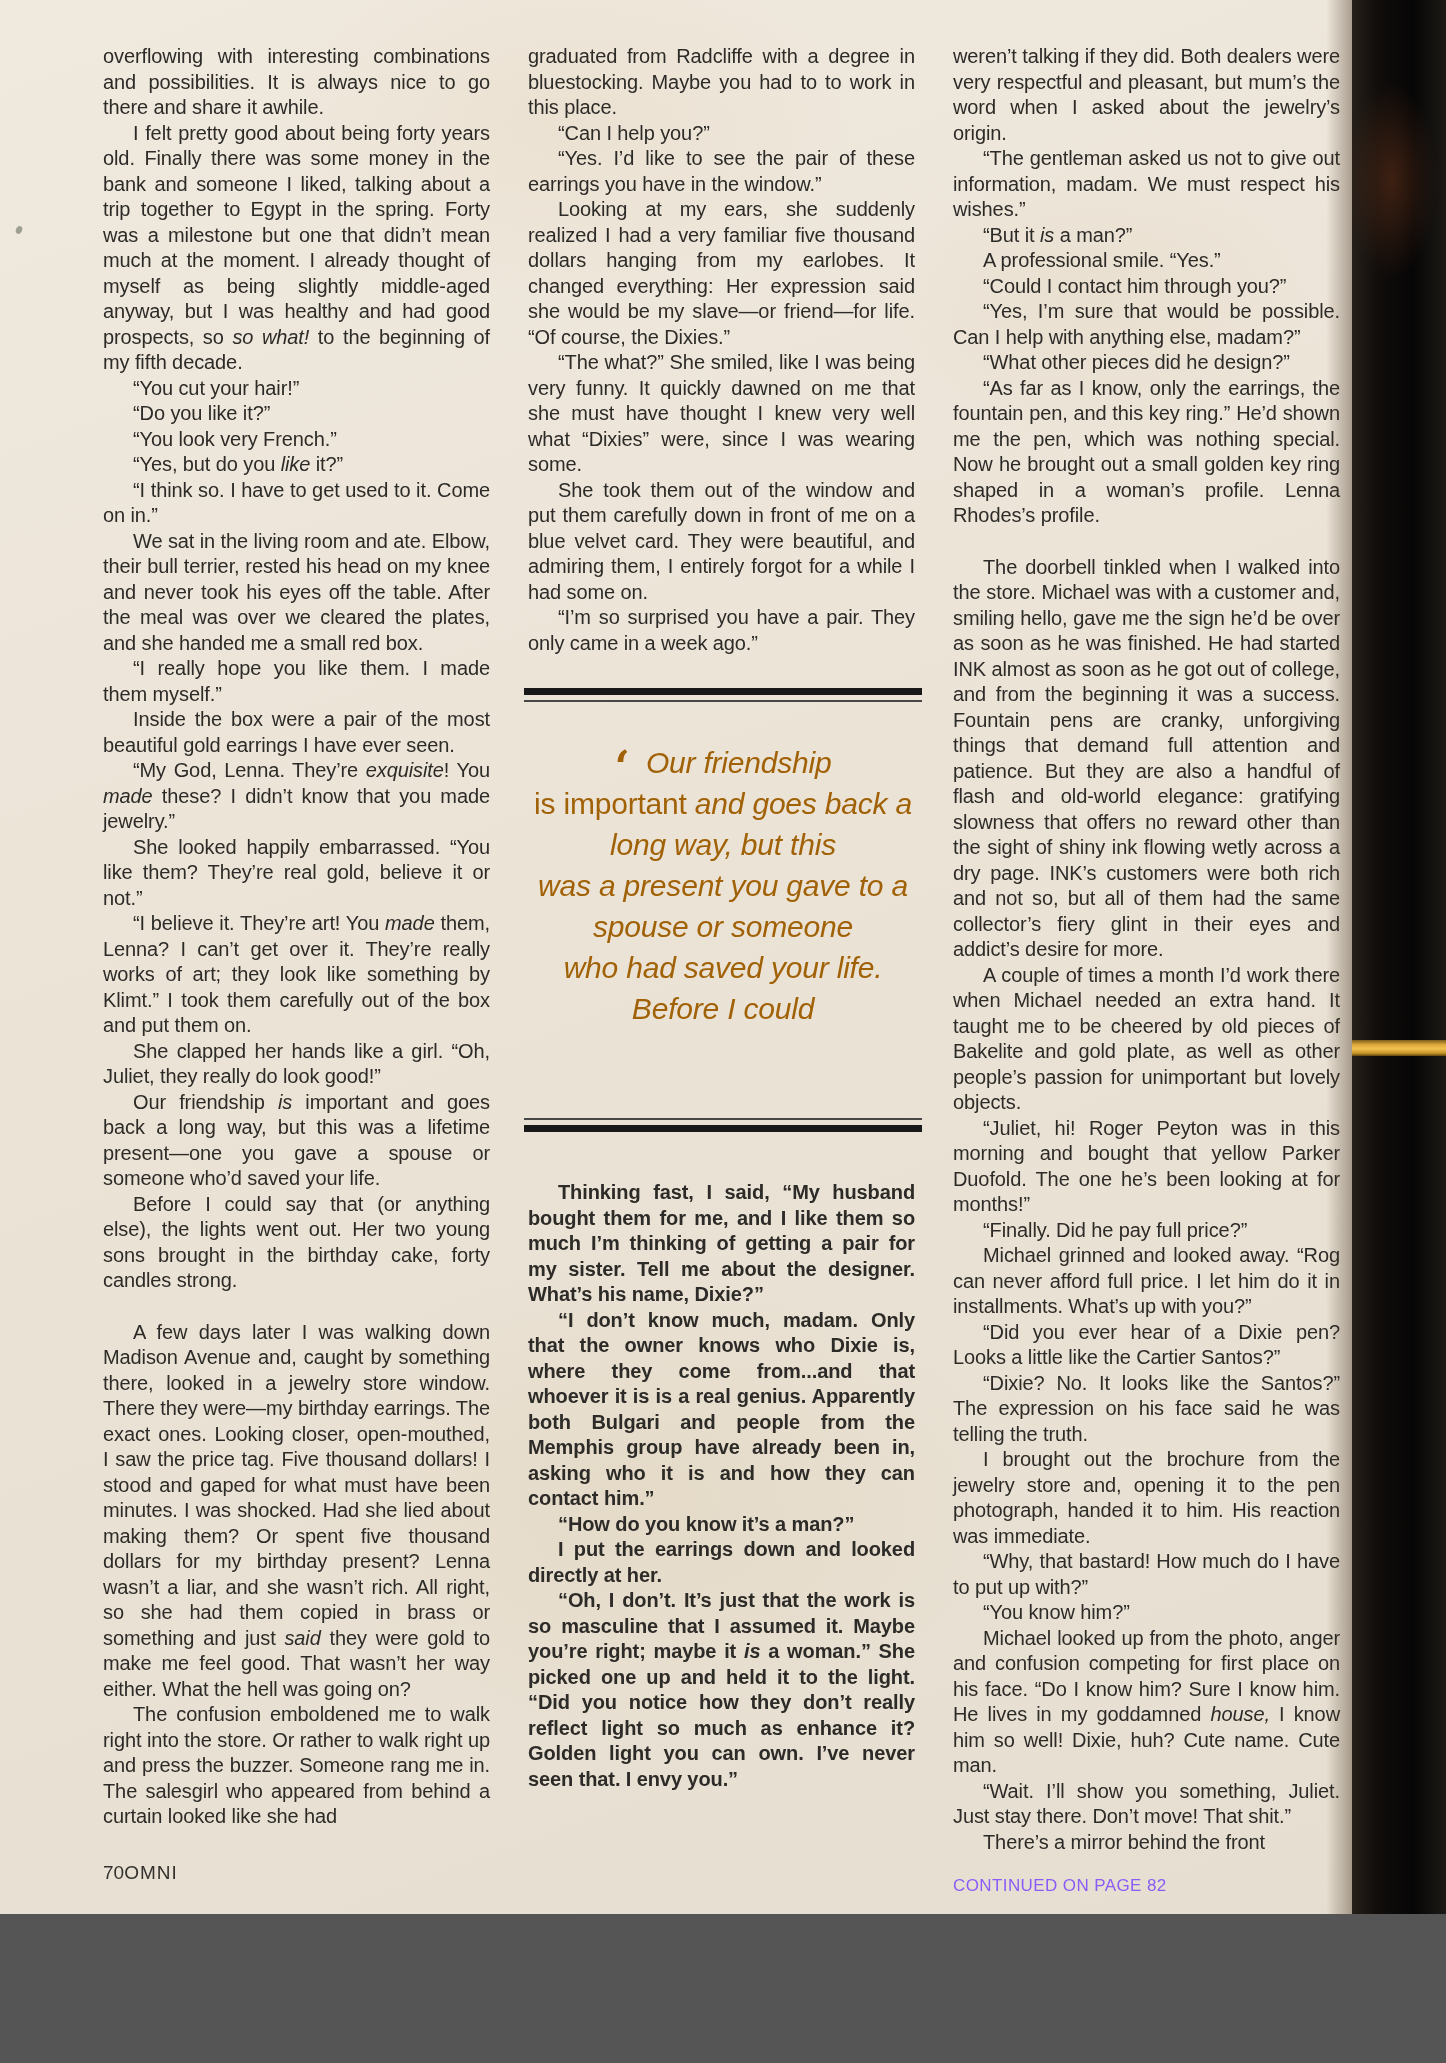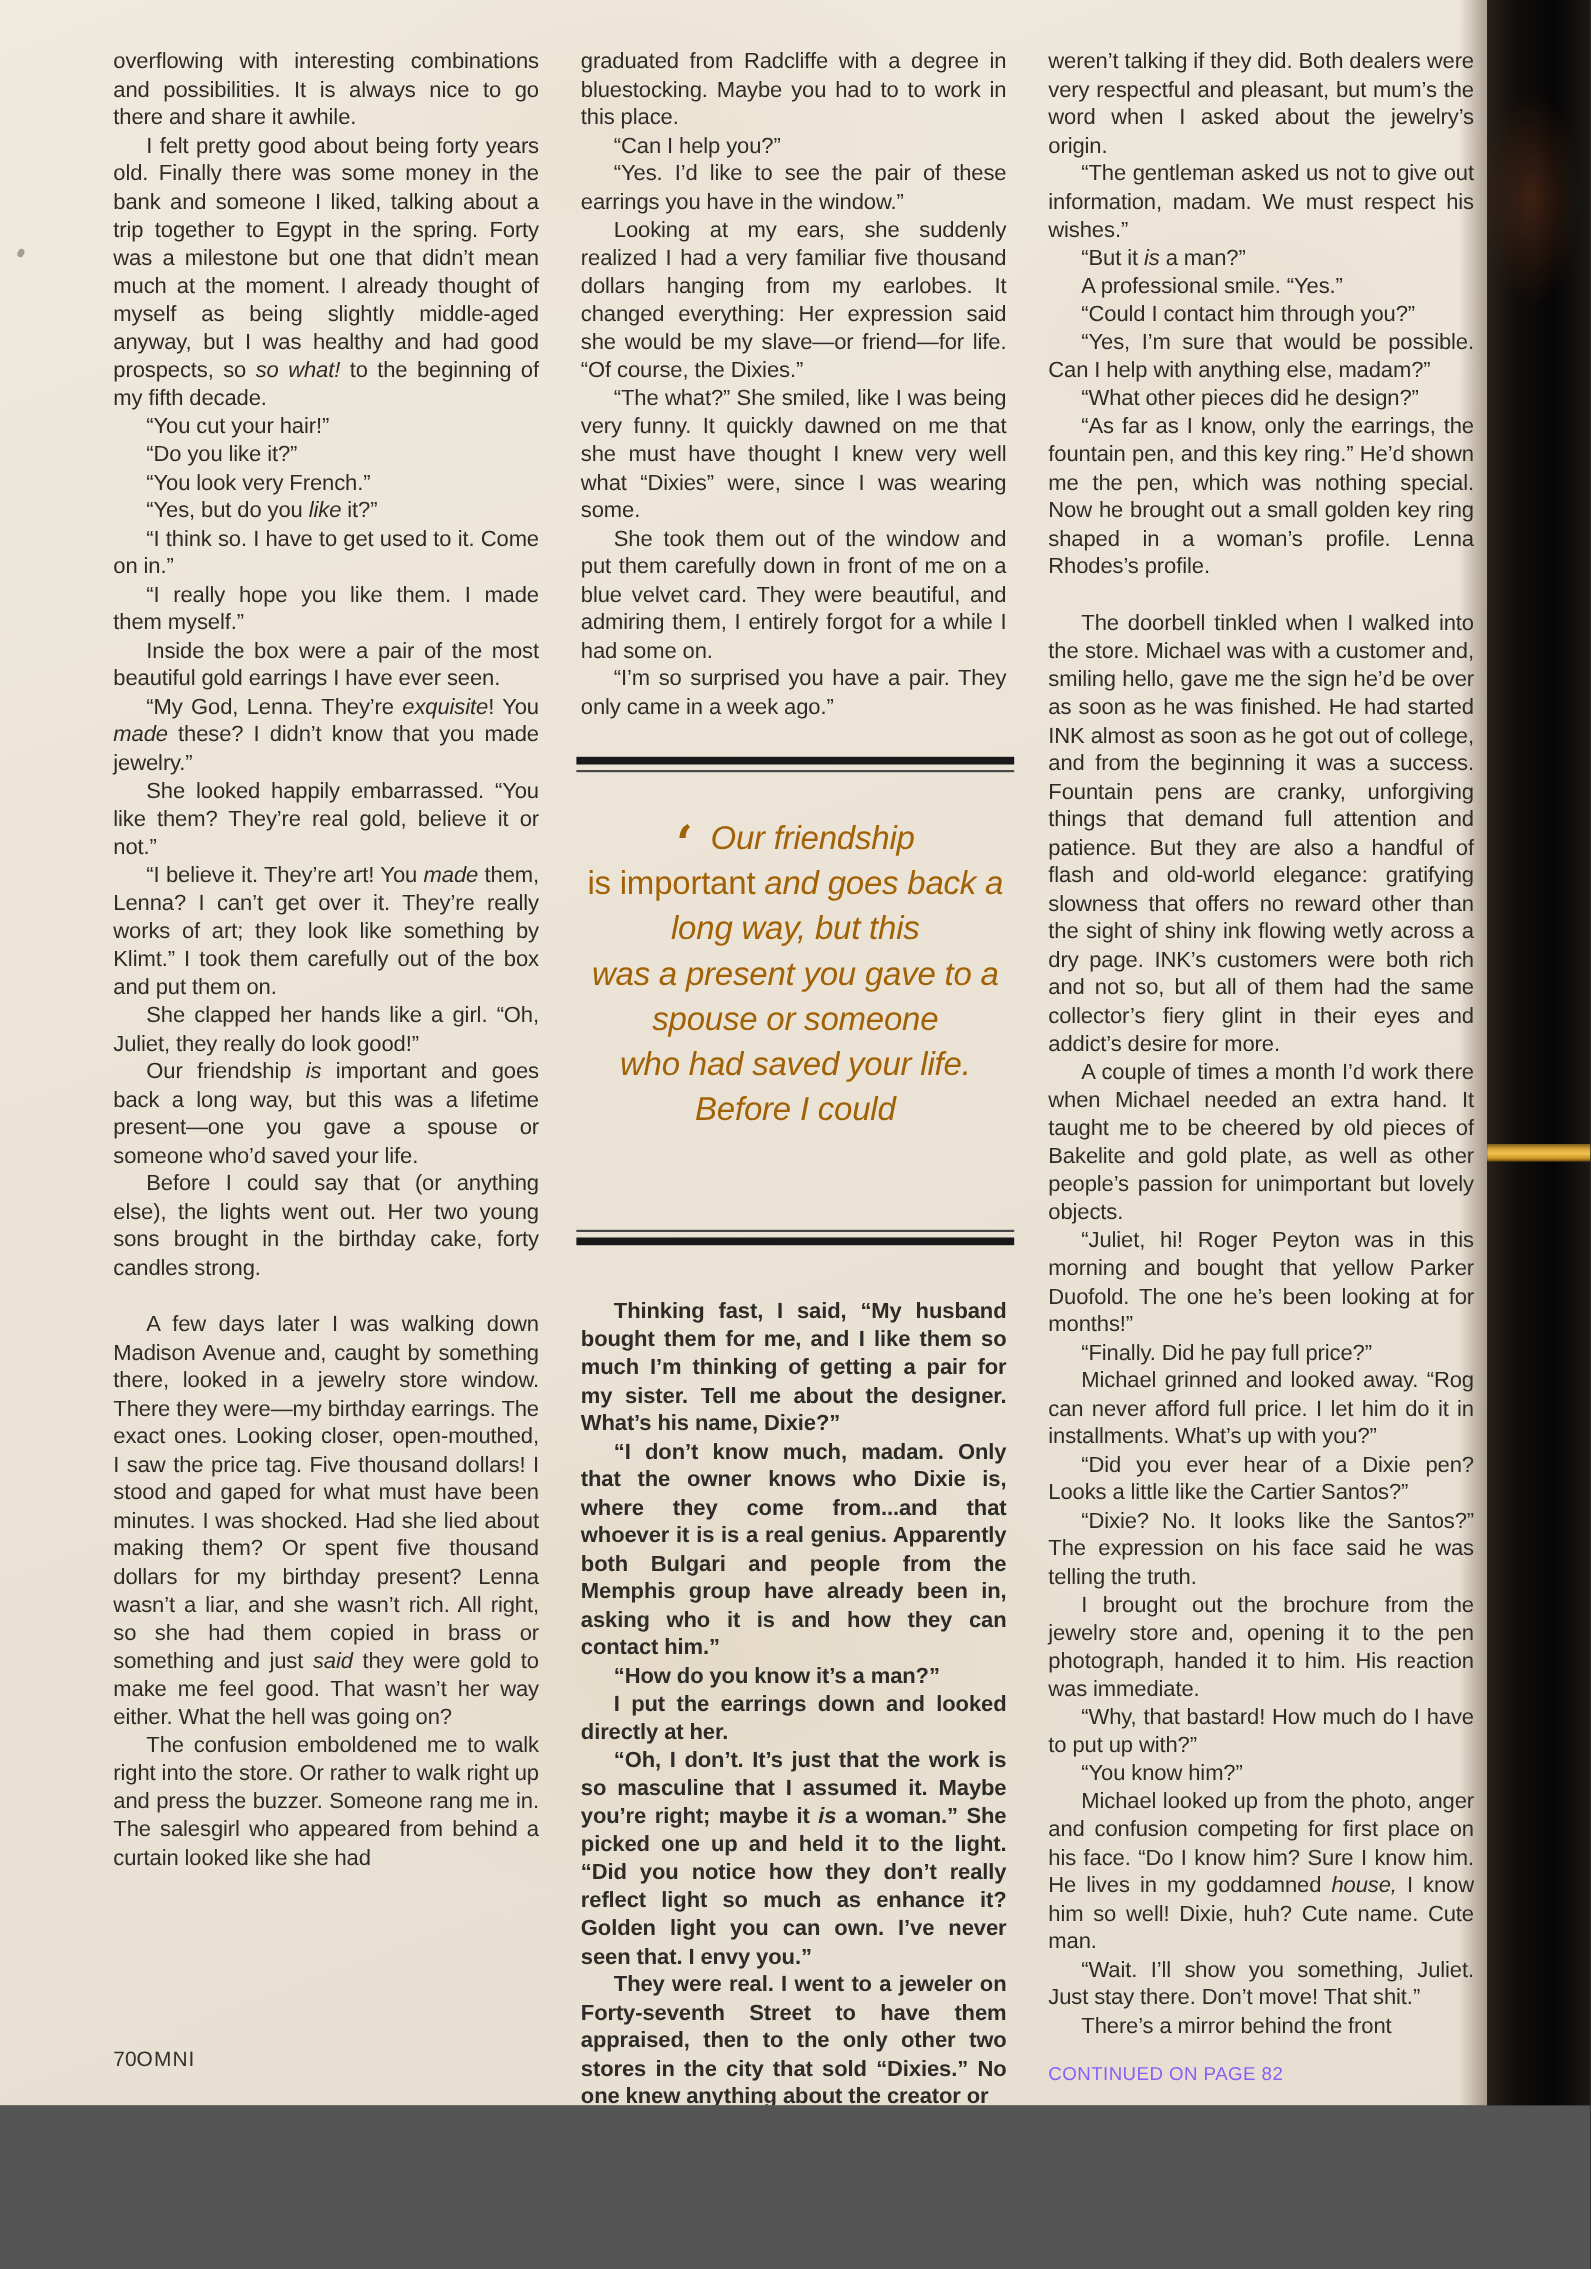--- a/index.html
+++ b/index.html
@@ -74,20 +74,21 @@
   </div>
 
   <div id="col1" class="col">
       <p class="bp noind">overflowing with interesting combinations and possibilities. It is always nice to go there and share it awhile.</p>
       <p class="bp">I felt pretty good about being forty years old. Finally there was some money in the bank and someone I liked, talking about a trip together to Egypt in the spring. Forty was a milestone but one that didn’t mean much at the moment. I already thought of myself as being slightly middle-aged anyway, but I was healthy and had good prospects, so <i>so what!</i> to the beginning of my fifth decade.</p>
       <p class="bp">“You cut your hair!”</p>
       <p class="bp">“Do you like it?”</p>
       <p class="bp">“You look very French.”</p>
       <p class="bp">“Yes, but do you <i>like</i> it?”</p>
       <p class="bp">“I think so. I have to get used to it. Come on in.”</p>
+      <p class="bp">We sat in the living room and ate. Elbow, their bull terrier, rested his head on my knee and never took his eyes off the table. After the meal was over we cleared the plates, and she handed me a small red box.</p>
       <p class="bp">“I really hope you like them. I made them myself.”</p>
       <p class="bp">Inside the box were a pair of the most beautiful gold earrings I have ever seen.</p>
       <p class="bp">“My God, Lenna. They’re <i>exquisite</i>! You <i>made</i> these? I didn’t know that you made jewelry.”</p>
       <p class="bp">She looked happily embarrassed. “You like them? They’re real gold, believe it or not.”</p>
       <p class="bp">“I believe it. They’re art! You <i>made</i> them, Lenna? I can’t get over it. They’re really works of art; they look like something by Klimt.” I took them carefully out of the box and put them on.</p>
       <p class="bp">She clapped her hands like a girl. “Oh, Juliet, they really do look good!”</p>
       <p class="bp">Our friendship <i>is</i> important and goes back a long way, but this was a lifetime present—one you gave a spouse or someone who’d saved your life.</p>
       <p class="bp">Before I could say that (or anything else), the lights went out. Her two young sons brought in the birthday cake, forty candles strong.</p>
       <p class="bp gap">A few days later I was walking down Madison Avenue and, caught by something there, looked in a jewelry store window. There they were—my birthday earrings. The exact ones. Looking closer, open-mouthed, I saw the price tag. Five thousand dollars! I stood and gaped for what must have been minutes. I was shocked. Had she lied about making them? Or spent five thousand dollars for my birthday present? Lenna wasn’t a liar, and she wasn’t rich. All right, so she had them copied in brass or something and just <i>said</i> they were gold to make me feel good. That wasn’t her way either. What the hell was going on?</p>
       <p class="bp">The confusion emboldened me to walk right into the store. Or rather to walk right up and press the buzzer. Someone rang me in. The salesgirl who appeared from behind a curtain looked like she had</p>
@@ -121,21 +122,20 @@
     <div class="rule"></div>
     <div class="bar"></div>
   </div>
 
   <div id="col2-bottom" class="col">
       <p class="bp">Thinking fast, I said, “My husband bought them for me, and I like them so much I’m thinking of getting a pair for my sister. Tell me about the designer. What’s his name, Dixie?”</p>
       <p class="bp">“I don’t know much, madam. Only that the owner knows who Dixie is, where they come from...and that whoever it is is a real genius. Apparently both Bulgari and people from the Memphis group have already been in, asking who it is and how they can contact him.”</p>
       <p class="bp">“How do you know it’s a man?”</p>
       <p class="bp">I put the earrings down and looked directly at her.</p>
       <p class="bp">“Oh, I don’t. It’s just that the work is so masculine that I assumed it. Maybe you’re right; maybe it <i>is</i> a woman.” She picked one up and held it to the light. “Did you notice how they don’t really reflect light so much as enhance it? Golden light you can own. I’ve never seen that. I envy you.”</p>
-      <p class="bp">They were real. I went to a jeweler on Forty-seventh Street to have them appraised, then to the only other two stores in the city that sold “Dixies.” No one knew anything about the creator or</p>
     </div>
   <div id="col3" class="col">
       <p class="bp noind">weren’t talking if they did. Both dealers were very respectful and pleasant, but mum’s the word when I asked about the jewelry’s origin.</p>
       <p class="bp">“The gentleman asked us not to give out information, madam. We must respect his wishes.”</p>
       <p class="bp">“But it <i>is</i> a man?”</p>
       <p class="bp">A professional smile. “Yes.”</p>
       <p class="bp">“Could I contact him through you?”</p>
       <p class="bp">“Yes, I’m sure that would be possible. Can I help with anything else, madam?”</p>
       <p class="bp">“What other pieces did he design?”</p>
       <p class="bp">“As far as I know, only the earrings, the fountain pen, and this key ring.” He’d shown me the pen, which was nothing special. Now he brought out a small golden key ring shaped in a woman’s profile. Lenna Rhodes’s profile.</p>

